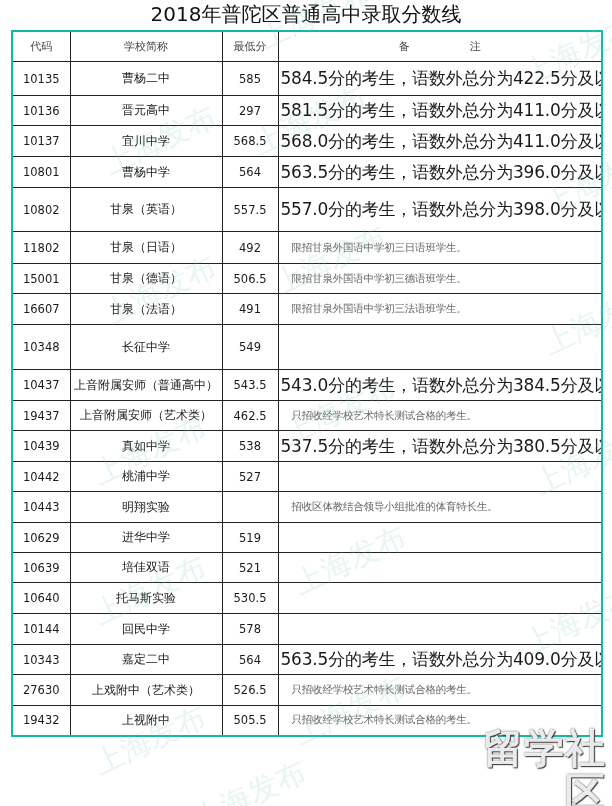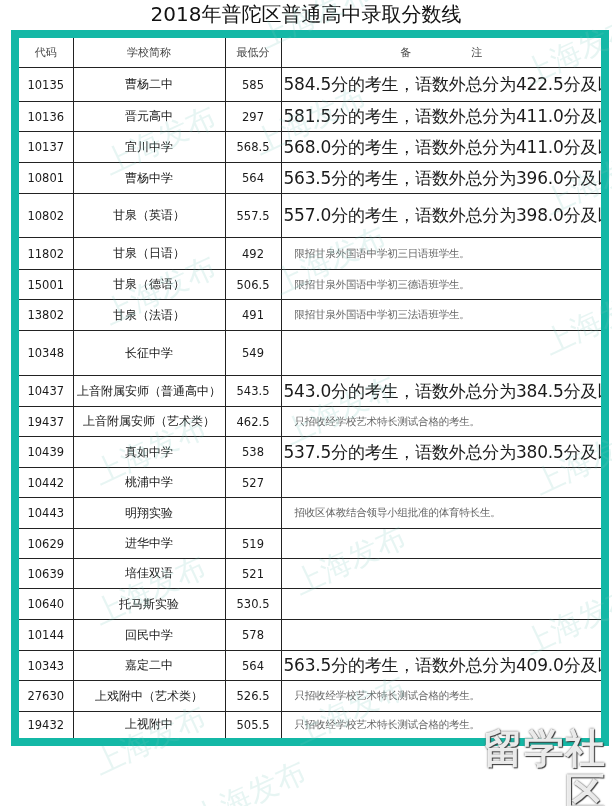--- a/index.html
+++ b/index.html
@@ -28,21 +28,21 @@
       z-index: 3;
     }
     .score-table {
       position: absolute;
       left: 11px;
       top: 30px;
       width: 590px;
       border-collapse: collapse;
       table-layout: fixed;
       z-index: 2;
-      border: 8px solid #14b8a6;
+      border: 2px solid #14b8a6;
     }
     .score-table th,
     .score-table td {
       border: 1.5px solid #222;
       padding: 0;
       vertical-align: middle;
       overflow: hidden;
       white-space: nowrap;
     }
     .score-table th {
@@ -170,21 +170,21 @@
         <td class="cell-score">492</td>
         <td class="cell-note serif-note">限招甘泉外国语中学初三日语班学生。</td>
       </tr>
       <tr style="height: 30px;">
         <td class="cell-code">15001</td>
         <td class="cell-name">甘泉（德语）</td>
         <td class="cell-score">506.5</td>
         <td class="cell-note serif-note">限招甘泉外国语中学初三德语班学生。</td>
       </tr>
       <tr style="height: 31px;">
-        <td class="cell-code">13802</td>
+        <td class="cell-code">16607</td>
         <td class="cell-name">甘泉（法语）</td>
         <td class="cell-score">491</td>
         <td class="cell-note serif-note">限招甘泉外国语中学初三法语班学生。</td>
       </tr>
       <tr style="height: 45px;">
         <td class="cell-code">10348</td>
         <td class="cell-name">长征中学</td>
         <td class="cell-score">549</td>
         <td class="cell-note"></td>
       </tr>

